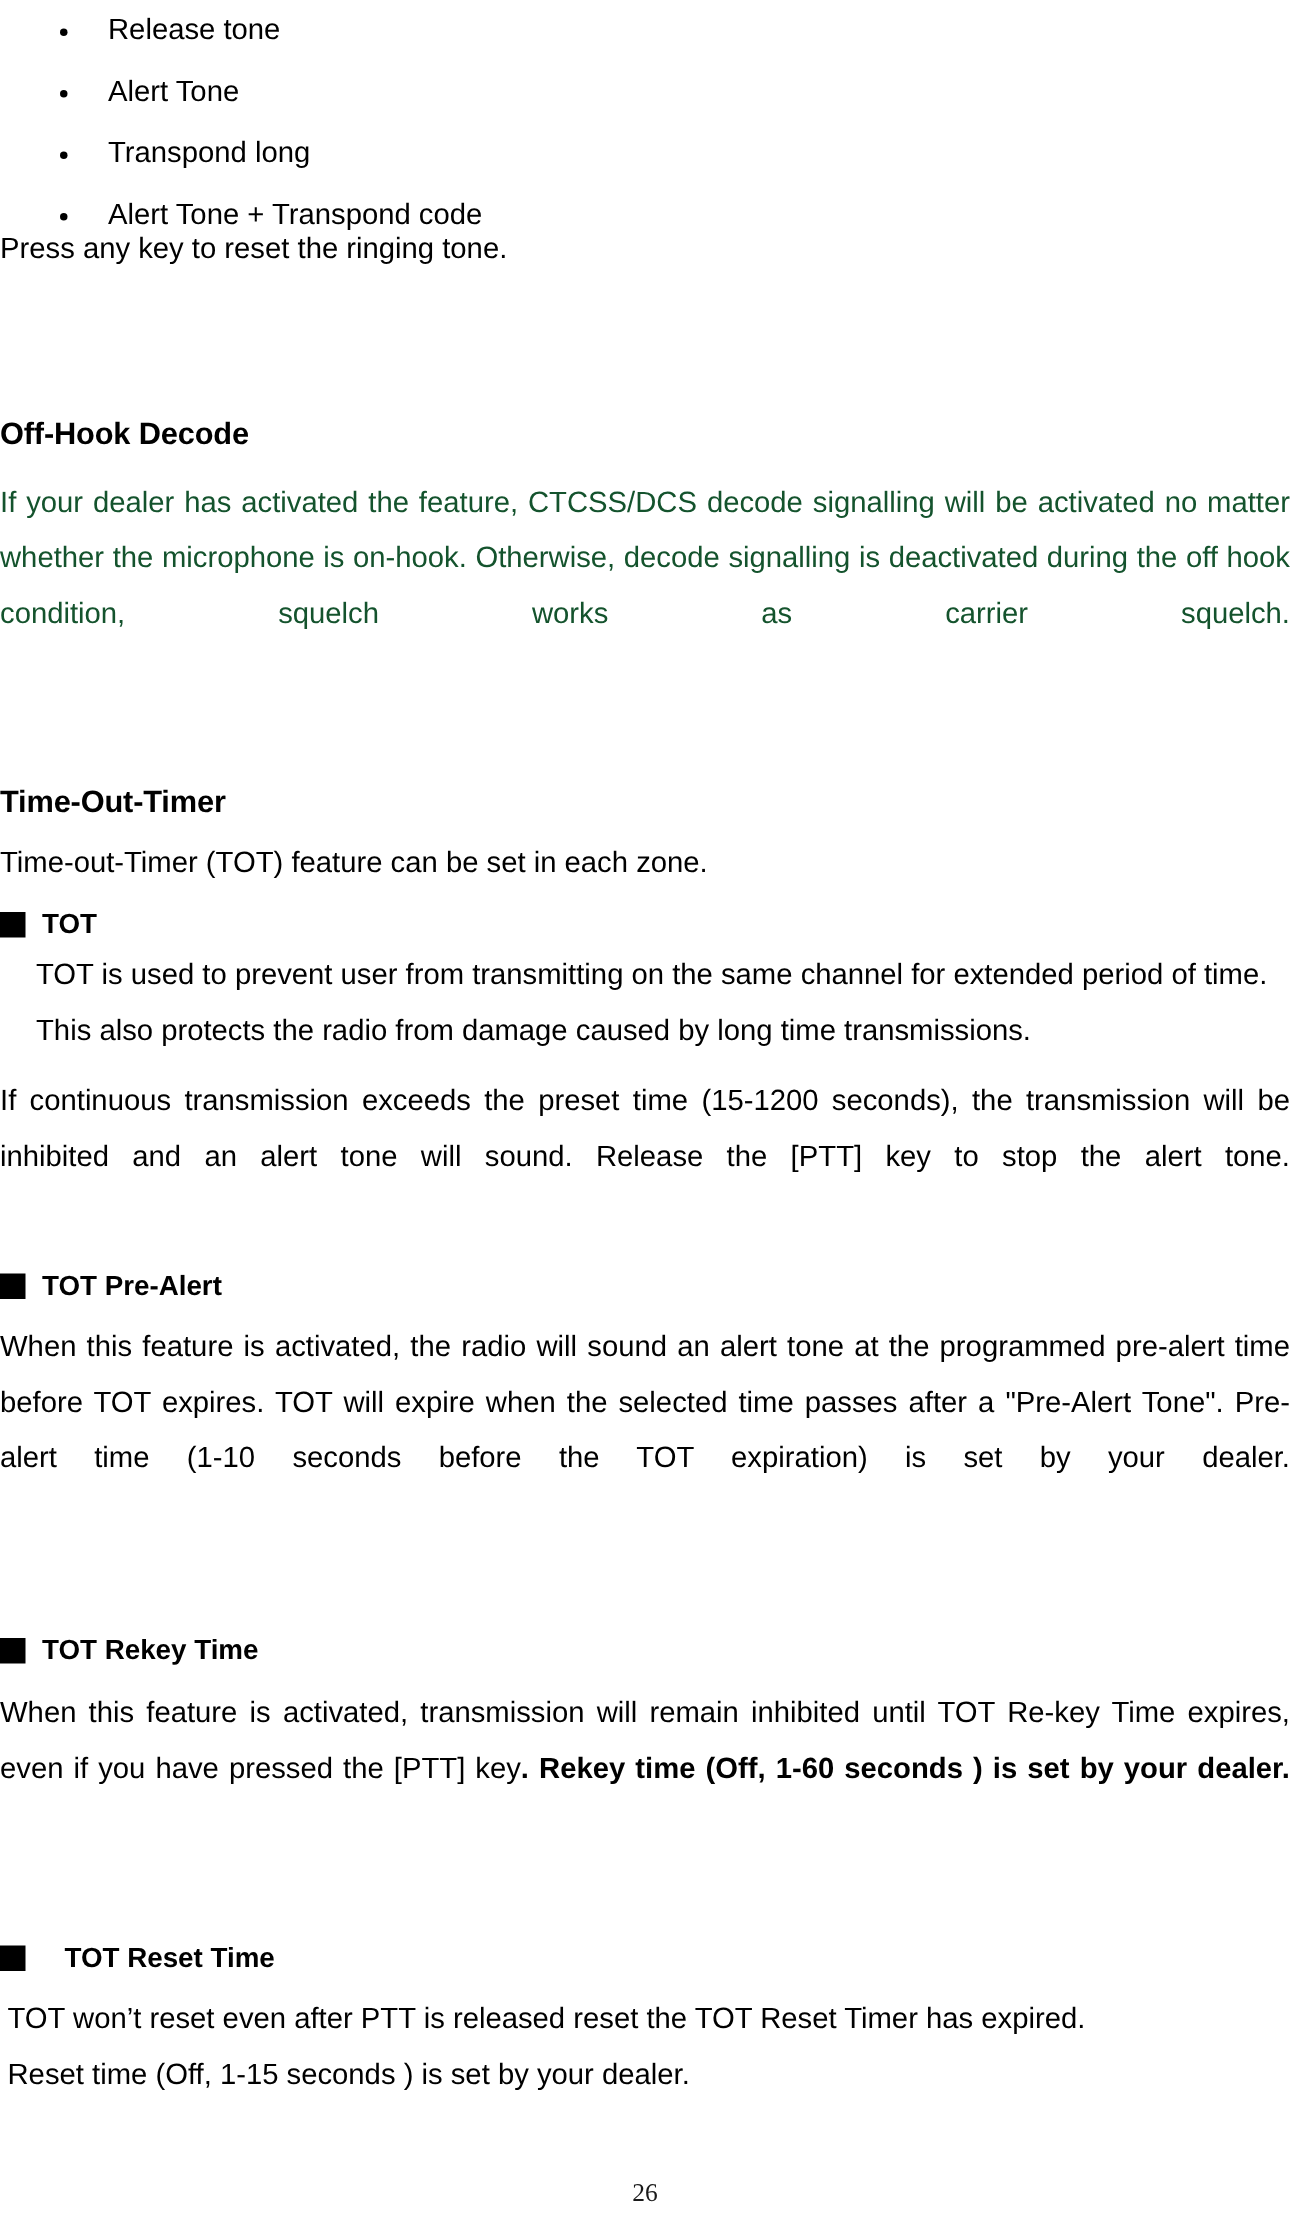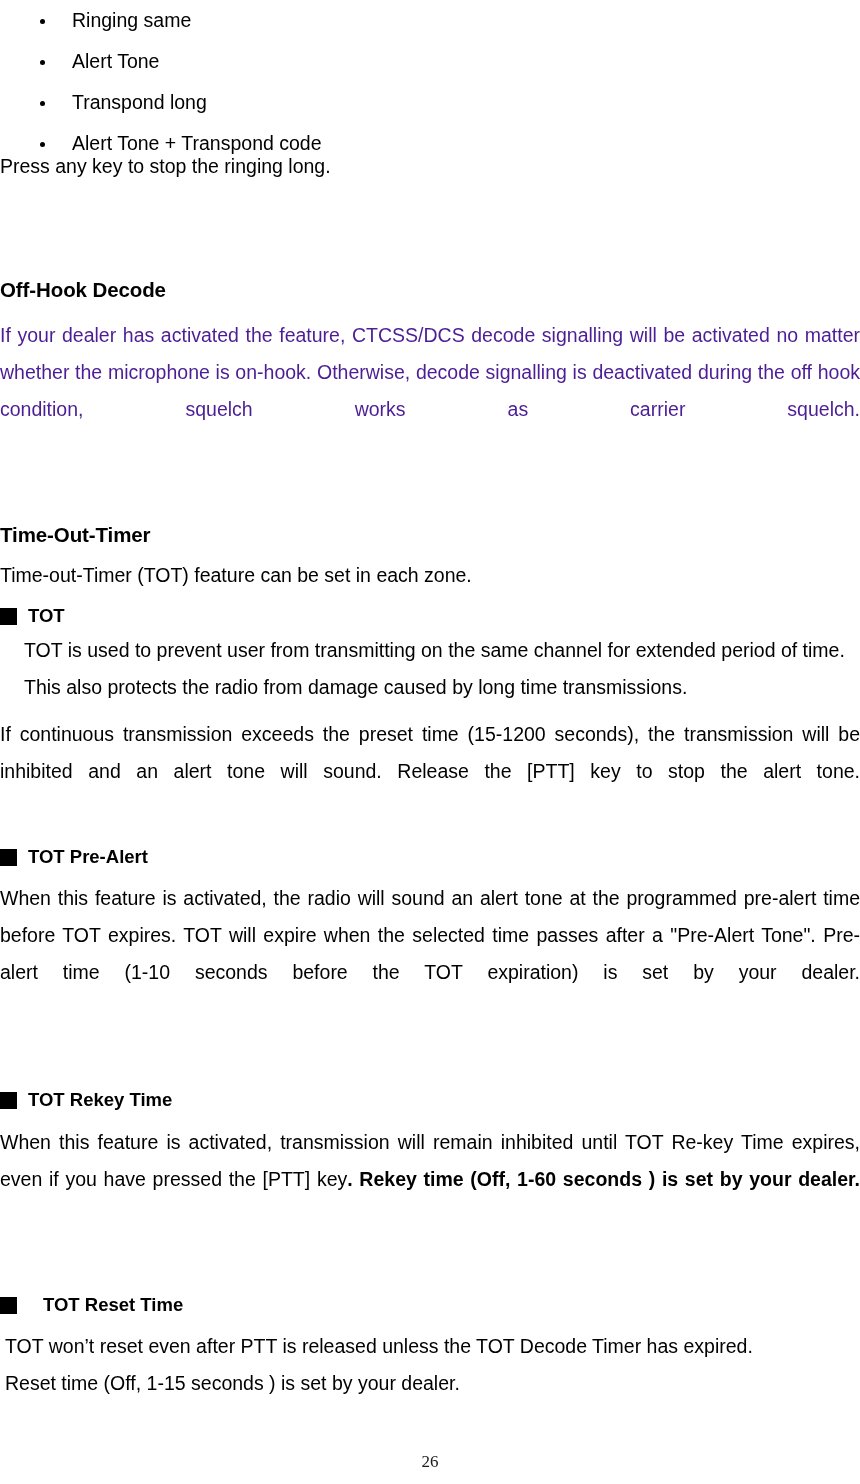--- a/index.html
+++ b/index.html
@@ -64,21 +64,21 @@
   .para.justified {
     text-align: justify;
     text-justify: inter-word;
   }
   .para.justified::after {
     content: "";
     display: inline-block;
     width: 100%;
   }
   .red {
-    color: #4c1d95;
+    color: #14532d;
   }
 
   
   .heading {
     position: absolute;
     left: 0;
     width: 860px;
     font-size: 20.5px;
     font-weight: bold;
     line-height: 26px;
@@ -126,37 +126,37 @@
   .indent-sm { padding-left: 5px; box-sizing: border-box; }
 </style>
 </head>
 <body>
 
 <div class="page">
 
   <ul class="bullet-list">
     <li class="bullet-item">
       <span class="dot"></span>
-      <span>Ringing same</span>
+      <span>Release tone</span>
     </li>
     <li class="bullet-item">
       <span class="dot"></span>
       <span>Alert Tone</span>
     </li>
     <li class="bullet-item">
       <span class="dot"></span>
       <span>Transpond long</span>
     </li>
     <li class="bullet-item">
       <span class="dot"></span>
       <span>Alert Tone + Transpond code</span>
     </li>
   </ul>
 
-  <p class="para" style="top:148px;">Press any key to stop the ringing long.</p>
+  <p class="para" style="top:148px;">Press any key to reset the ringing tone.</p>
 
   <h2 class="heading" style="top:277px;">Off-Hook Decode</h2>
 
   <p class="para justified red" style="top:317px;">If your dealer has activated the feature, CTCSS/DCS decode signalling will be activated no matter whether the microphone is on-hook. Otherwise, decode signalling is deactivated during the off hook condition, squelch works as carrier squelch.</p>
 
   <h2 class="heading" style="top:522px;">Time-Out-Timer</h2>
 
   <p class="para" style="top:557px;">Time-out-Timer (TOT) feature can be set in each zone.</p>
 
   <h3 class="sub-heading" style="top:604px;">
@@ -180,19 +180,19 @@
     <span>TOT Rekey Time</span>
   </h3>
 
   <p class="para justified" style="top:1124px;"><span>When this feature is activated, transmission will remain inhibited until TOT Re-key Time expires, even if you have pressed the [PTT] key</span><span class="bold-dot">. Rekey time (Off, 1-60 seconds ) is set by your dealer.</span></p>
 
   <h3 class="sub-heading" style="top:1293px;gap:15px;">
     <span class="square"></span>
     <span>TOT Reset Time</span>
   </h3>
 
-  <p class="para indent-sm" style="top:1328px;">TOT won’t reset even after PTT is released unless the TOT Decode Timer has expired.</p>
+  <p class="para indent-sm" style="top:1328px;">TOT won’t reset even after PTT is released reset the TOT Reset Timer has expired.</p>
 
   <p class="para indent-sm" style="top:1365px;">Reset time (Off, 1-15 seconds ) is set by your dealer.</p>
 
   <div class="page-number" style="top:1452px;">26</div>
 
 </div>
 
 </body></html>

